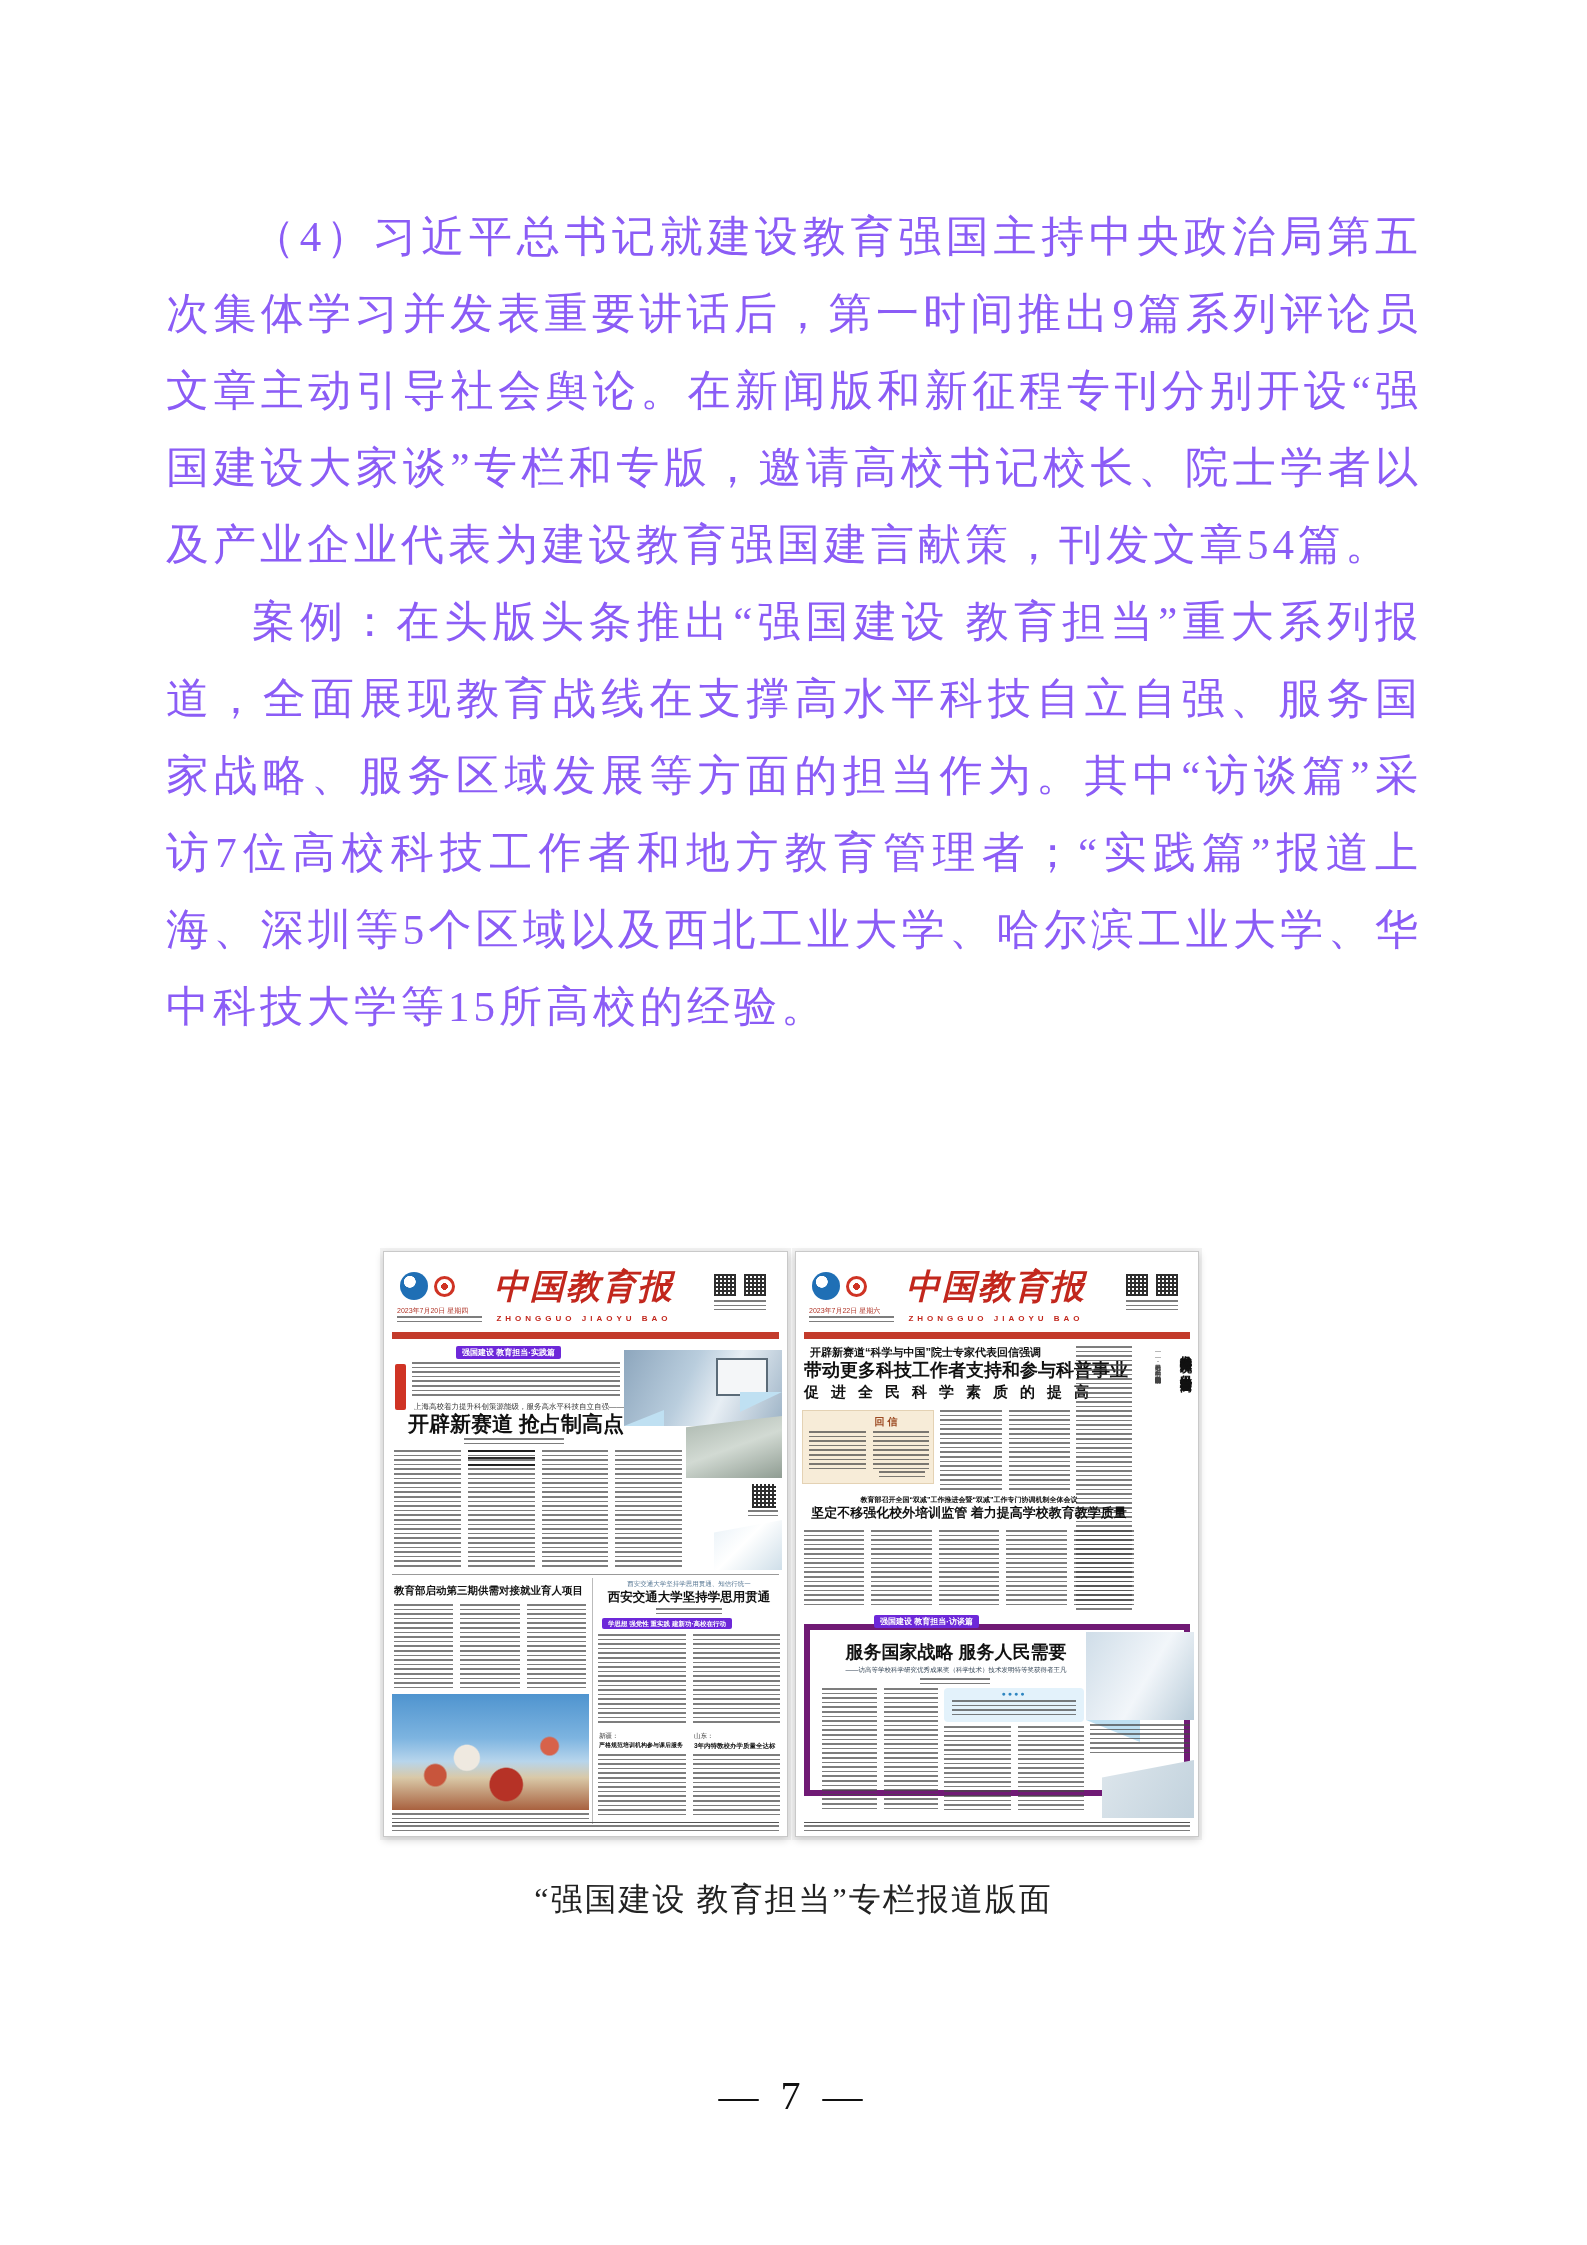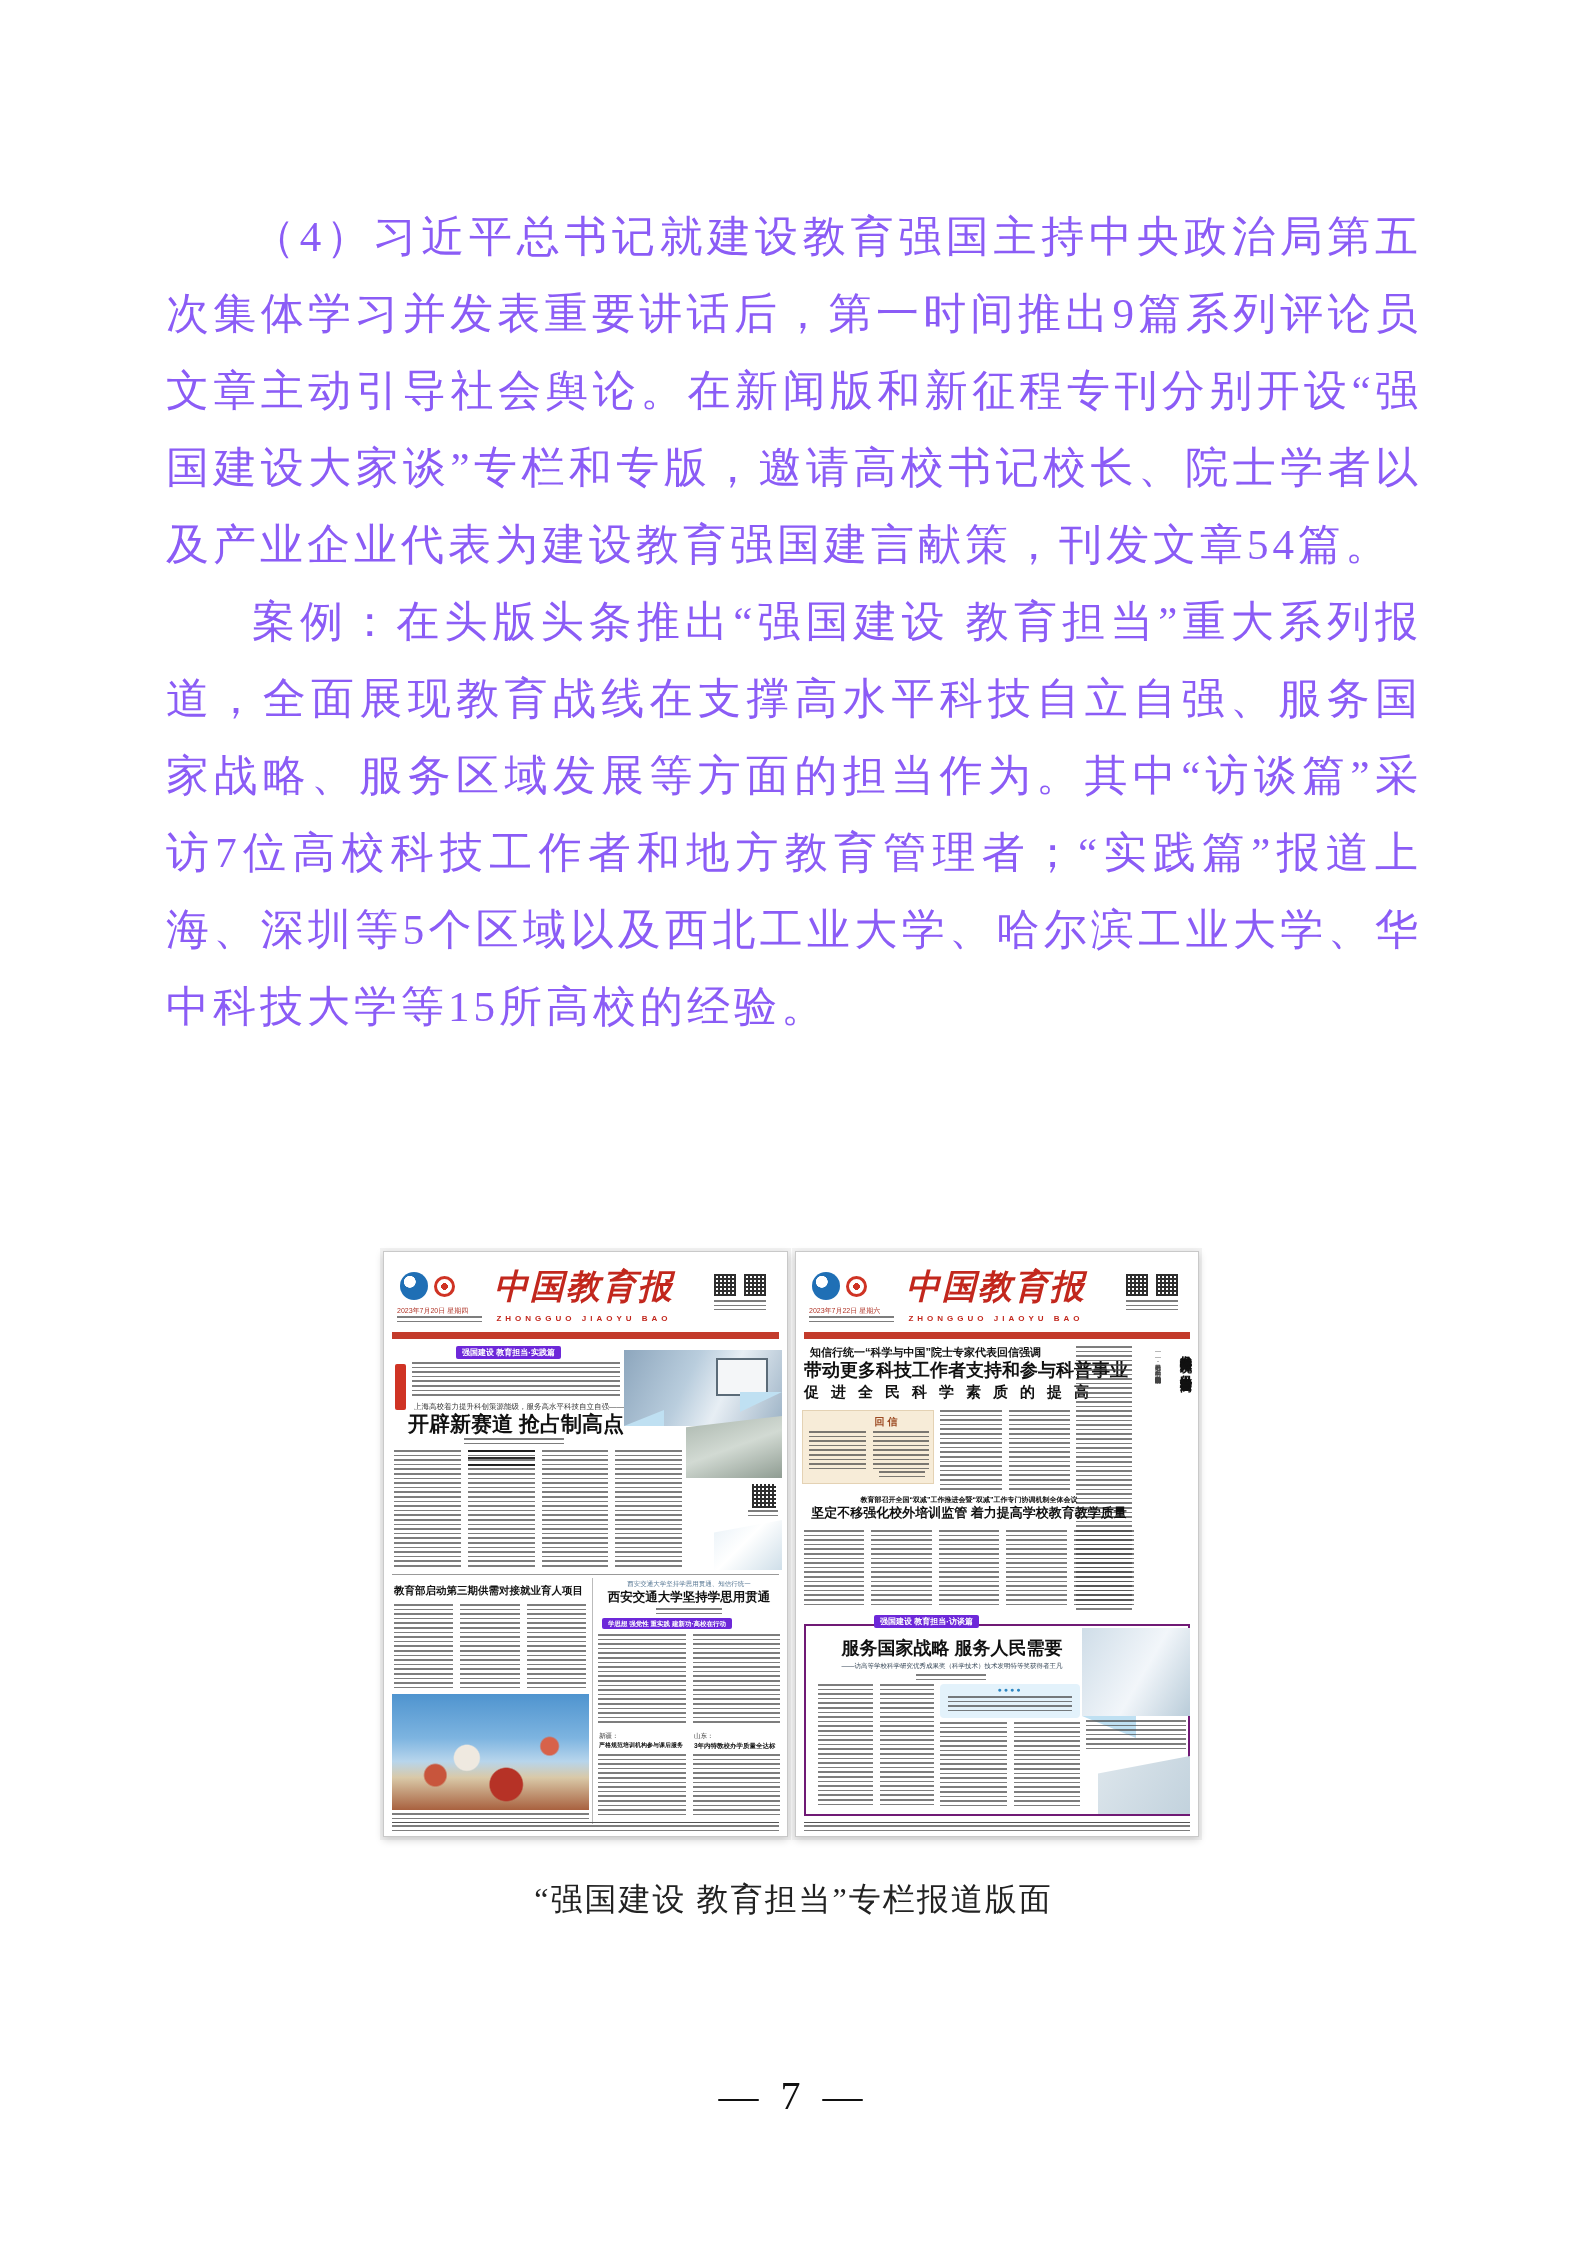--- a/index.html
+++ b/index.html
@@ -145,21 +145,21 @@
       <span>星期六</span>
     </div>
     <div class="a sim" style="left:13px;top:64px;width:85px;height:6px;"></div>
     <div class="a masthead" style="left:105px;top:18px;width:190px;">中国教育报</div>
     <div class="a pinyin" style="left:105px;top:62px;width:190px;">ZHONGGUO JIAOYU BAO</div>
     <div class="a qr" style="left:330px;top:22px;width:22px;height:22px;"></div>
     <div class="a qr" style="left:360px;top:22px;width:22px;height:22px;"></div>
     <div class="a sim" style="left:330px;top:48px;width:52px;height:10px;"></div>
     <div class="a redbar" style="left:8px;top:80px;width:386px;height:7px;"></div>
 
-    <div class="a hl" style="left:14px;top:94px;width:260px;font-size:11px;white-space:nowrap;">知信行统一“科学与中国”院士专家代表回信强调</div>
+    <div class="a hl" style="left:14px;top:94px;width:260px;font-size:11px;white-space:nowrap;">开辟新赛道“科学与中国”院士专家代表回信强调</div>
     <div class="a hl" style="left:8px;top:108px;width:270px;font-size:18px;white-space:nowrap;">带动更多科技工作者支持和参与科普事业</div>
     <div class="a hl" style="left:8px;top:131px;width:270px;font-size:15px;letter-spacing:12px;white-space:nowrap;">促进全民科学素质的提高</div>
 
     <div class="a" style="left:6px;top:158px;width:132px;height:74px;background:#f7ecd8;border:1px solid #e4d2b4;">
       <div style="text-align:center;font-weight:700;color:#9c4a22;font-size:10px;margin-top:4px;padding-left:36px;">回 信</div>
       <div class="cols" style="position:absolute;left:6px;top:20px;width:120px;height:40px;">
         <i class="sim"></i>
         <i class="sim"></i>
       </div>
       <div class="sim" style="position:absolute;right:8px;bottom:4px;width:46px;height:8px;"></div>
@@ -180,21 +180,21 @@
     <div class="a hl" style="left:8px;top:254px;width:330px;font-size:13px;text-align:center;white-space:nowrap;">坚定不移强化校外培训监管 着力提高学校教育教学质量</div>
     <div class="a cols" style="left:8px;top:278px;width:330px;height:78px;">
       <i class="sim"></i>
       <i class="sim"></i>
       <i class="sim"></i>
       <i class="sim"></i>
       <i class="sim"></i>
     </div>
 
     <div class="a badge" style="left:78px;top:363px;z-index:2;">强国建设 教育担当·访谈篇</div>
-    <div class="a" style="left:8px;top:372px;width:386px;height:192px;border:2px solid #701a75;background:#ffffff;">
+    <div class="a" style="left:8px;top:372px;width:386px;height:172px;border:6px solid #701a75;background:#ffffff;">
       <div class="a hl" style="left:15px;top:12px;width:262px;font-size:18px;text-align:center;white-space:nowrap;">服务国家战略 服务人民需要</div>
       <div class="a" style="left:8px;top:36px;width:276px;font-size:6.5px;color:#345;text-align:center;white-space:nowrap;">——访高等学校科学研究优秀成果奖（科学技术）技术发明特等奖获得者王凡</div>
       <div class="a sim" style="left:110px;top:48px;width:70px;height:6px;"></div>
 
       <div class="a" style="left:276px;top:2px;width:108px;height:88px;
            background:linear-gradient(120deg,#cfdde8,#f2f6fa 55%,#b9ccd9);"></div>
       <div class="a tri" style="left:276px;top:90px;width:0;height:0;border-left:54px solid transparent;border-top:22px solid #bfe0f2;"></div>
       <div class="a" style="left:292px;top:130px;width:92px;height:58px;clip-path:polygon(0 30%,100% 0,100% 100%,0 100%);
            background:linear-gradient(120deg,#dde6ec,#c2d2dd);"></div>
 

